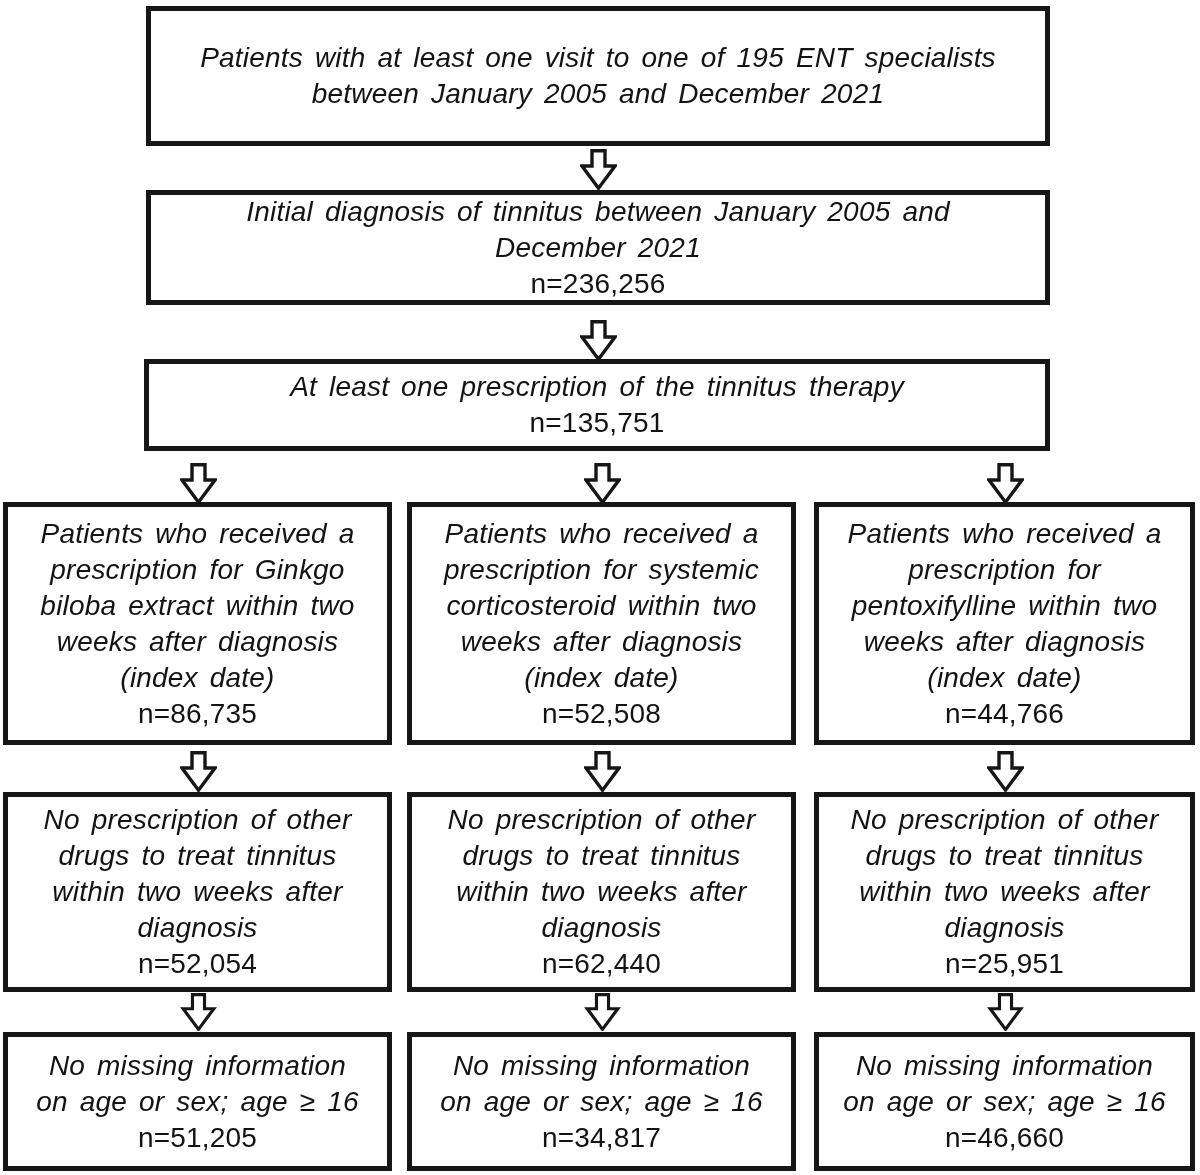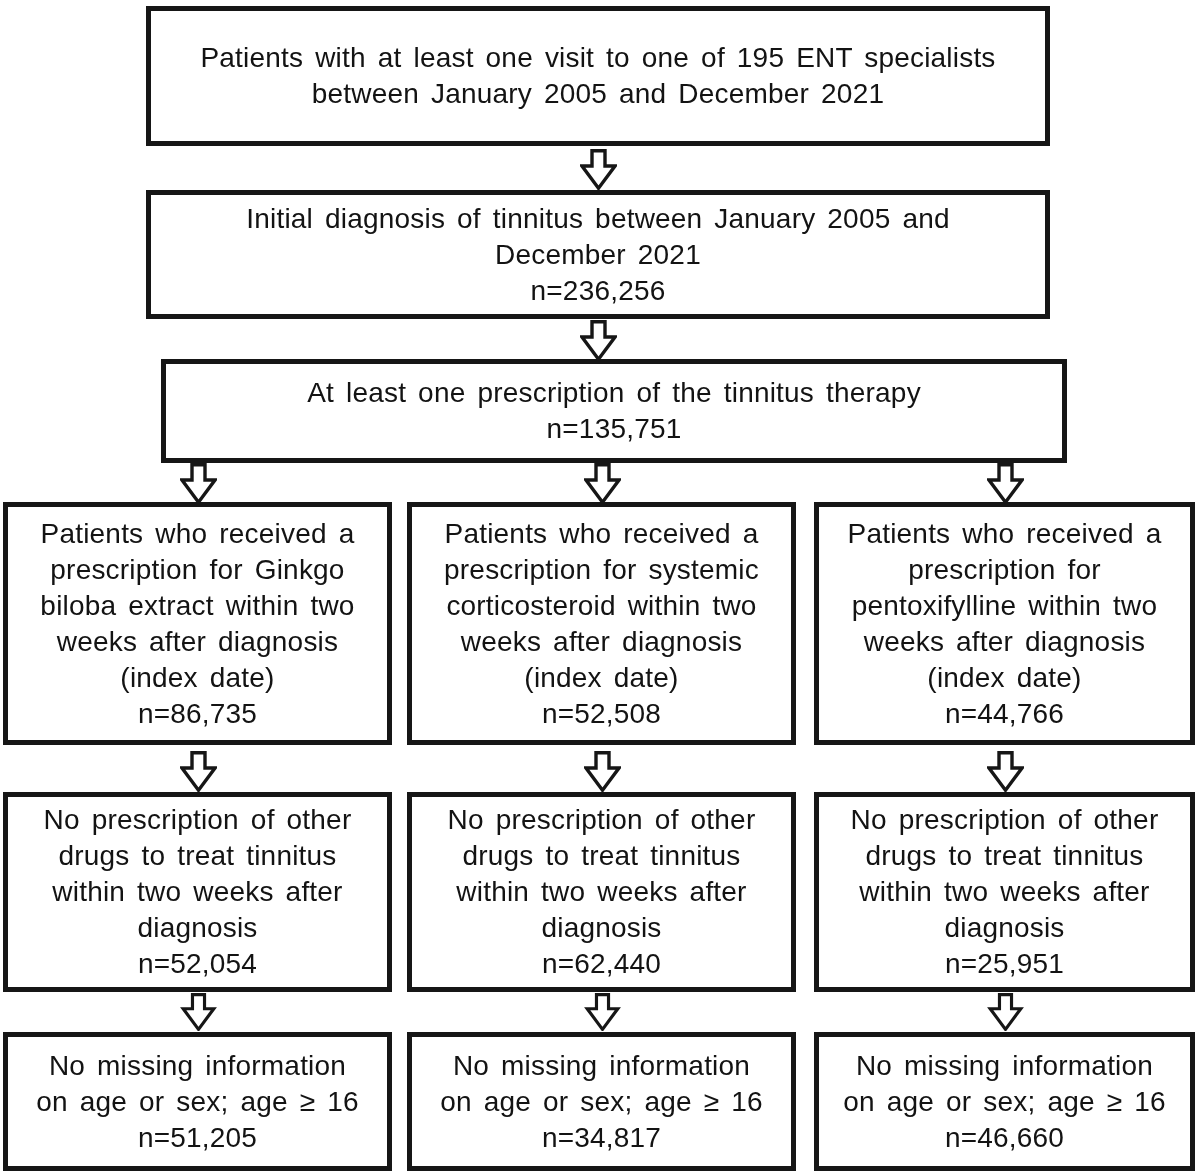--- a/index.html
+++ b/index.html
@@ -25,52 +25,52 @@
     justify-content: center;
     text-align: center;
     padding: 0 12px;
   }
   .fbox .t, .fbox .n {
     font-size: 28px;
     line-height: 36px;
     word-spacing: 4px;
     letter-spacing: 0.2px;
   }
-  .fbox .t { white-space: pre-line; }
+  .fbox .t { white-space: pre-line; font-style: italic; }
   .arrow {
     position: absolute;
     width: 37px; height: 41px;
     display: block;
   }
 </style>
 </head>
 <body>
 
 <div class="canvas">
 
   <div class="fbox" style="left:146px; top:6px; width:904px; height:140px">
     <div class="t">Patients with at least one visit to one of 195 ENT specialists
 between January 2005 and December 2021</div>
   </div>
 
   <svg class="arrow" style="left:580px; top:149px" viewBox="0 0 37 41">
     <polygon points="12,1.8 25,1.8 25,17 35,17 18.5,39.2 2,17 12,17" fill="#ffffff" stroke="#161616" stroke-width="3.4"></polygon>
   </svg>
 
-  <div class="fbox" style="left:146px; top:190px; width:904px; height:129px">
+  <div class="fbox" style="left:146px; top:190px; width:904px; height:115px">
     <div class="t">Initial diagnosis of tinnitus between January 2005 and
 December 2021</div>
     <div class="n">n=236,256</div>
   </div>
 
   <svg class="arrow" style="left:580px; top:320px" viewBox="0 0 37 41">
     <polygon points="12,1.8 25,1.8 25,17 35,17 18.5,39.2 2,17 12,17" fill="#ffffff" stroke="#161616" stroke-width="3.4"></polygon>
   </svg>
 
-  <div class="fbox" style="left:161px; top:359px; width:906px; height:104px">
+  <div class="fbox" style="left:144px; top:359px; width:906px; height:92px">
     <div class="t">At least one prescription of the tinnitus therapy</div>
     <div class="n">n=135,751</div>
   </div>
 
   <svg class="arrow" style="left:180px; top:463px" viewBox="0 0 37 41">
     <polygon points="12,1.8 25,1.8 25,17 35,17 18.5,39.2 2,17 12,17" fill="#ffffff" stroke="#161616" stroke-width="3.4"></polygon>
   </svg>
   <svg class="arrow" style="left:584px; top:463px" viewBox="0 0 37 41">
     <polygon points="12,1.8 25,1.8 25,17 35,17 18.5,39.2 2,17 12,17" fill="#ffffff" stroke="#161616" stroke-width="3.4"></polygon>
   </svg>

